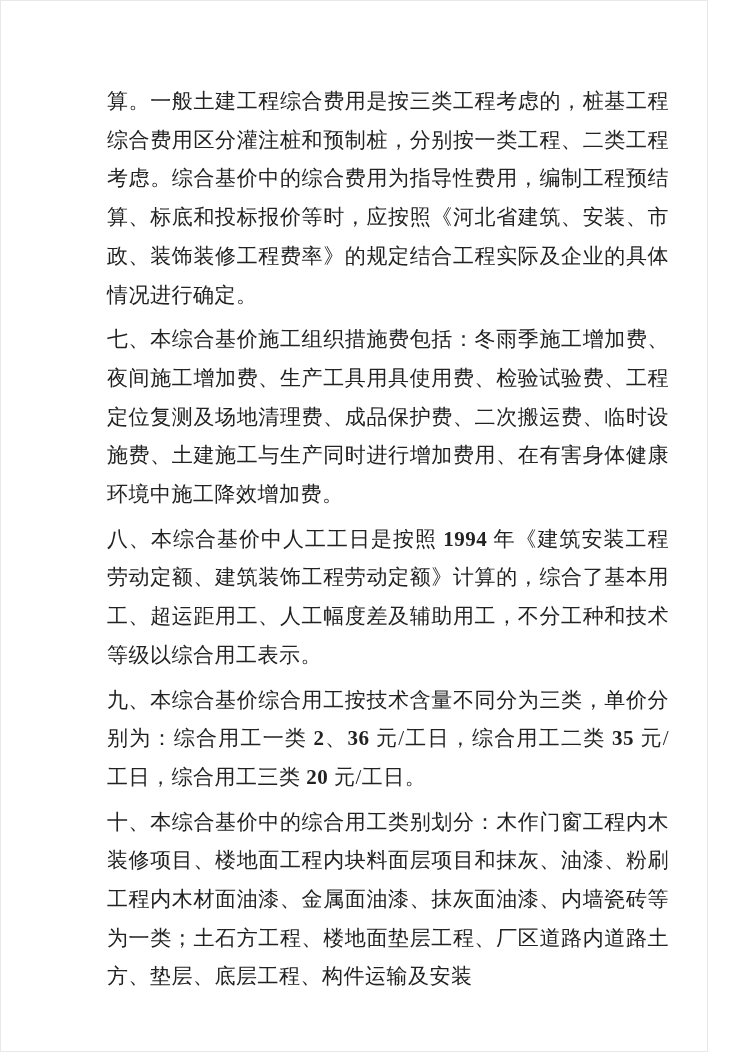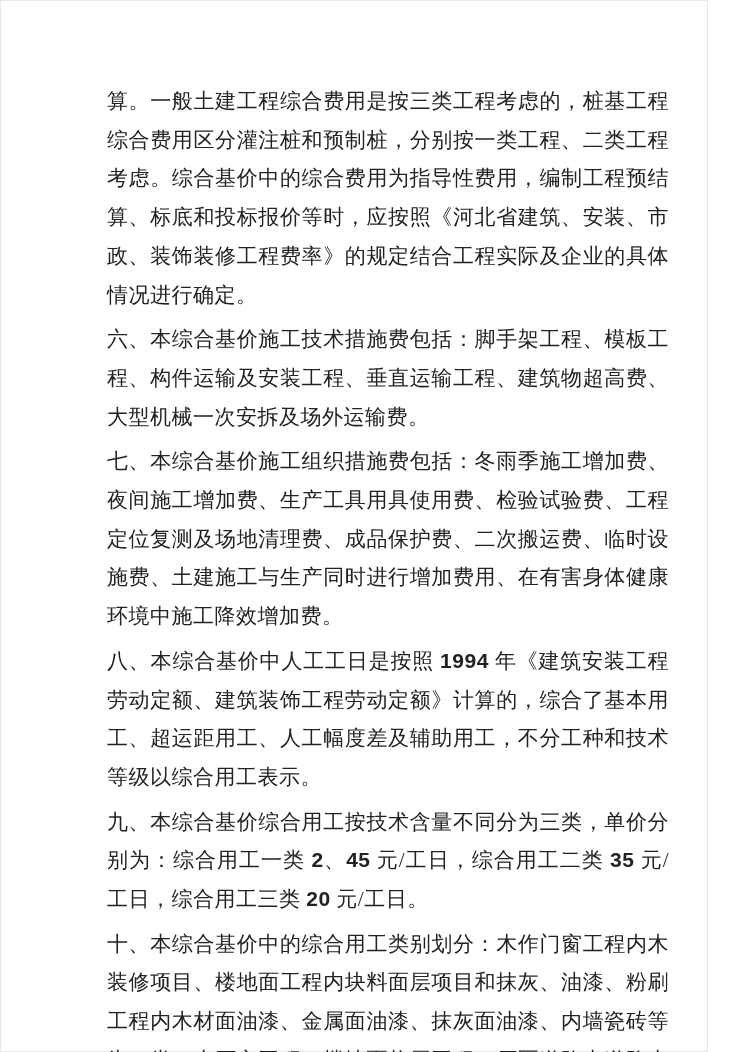--- a/index.html
+++ b/index.html
@@ -32,29 +32,28 @@
     margin: 0 0 6px 0;
     padding: 0;
   }
   .textblock p:last-child {
     margin-bottom: 0;
   }
   .run {
     font-weight: normal;
   }
   .num-bold {
-    font-family: Liberation Sans, sans-serif;
+    font-family: Liberation Serif, serif;
     font-weight: bold;
   }
 </style>
 </head>
 <body style="background: rgb(255, 255, 255);">
 
 <div class="page">
   <div class="textblock" style="color: rgb(34, 34, 34);">
       <p><span class="run">算。一般土建工程综合费用是按三类工程考虑的，桩基工程综合费用区分灌注桩和预制桩，分别按一类工程、二类工程考虑。综合基价中的综合费用为指导性费用，编制工程预结算、标底和投标报价等时，应按照《河北省建筑、安装、市政、装饰装修工程费率》的规定结合工程实际及企业的具体情况进行确定。</span></p>
-      <p><span class="run">六、本综合基价施工技术措施费包括：脚手架工程、模板工程、构件运输及安装工程、垂直运输工程、建筑物超高费、大型机械一次安拆及场外运输费。</span></p>
       <p><span class="run">七、本综合基价施工组织措施费包括：冬雨季施工增加费、夜间施工增加费、生产工具用具使用费、检验试验费、工程定位复测及场地清理费、成品保护费、二次搬运费、临时设施费、土建施工与生产同时进行增加费用、在有害身体健康环境中施工降效增加费。</span></p>
       <p><span class="run">八、本综合基价中人工工日是按照 </span><span class="run num-bold">1994</span><span class="run"> 年《建筑安装工程劳动定额、建筑装饰工程劳动定额》计算的，综合了基本用工、超运距用工、人工幅度差及辅助用工，不分工种和技术等级以综合用工表示。</span></p>
-      <p><span class="run">九、本综合基价综合用工按技术含量不同分为三类，单价分别为：综合用工一类 </span><span class="run num-bold">2</span><span class="run">、</span><span class="run num-bold">45</span><span class="run"> 元/工日，综合用工二类 </span><span class="run num-bold">35</span><span class="run"> 元/工日，综合用工三类 </span><span class="run num-bold">20</span><span class="run"> 元/工日。</span></p>
+      <p><span class="run">九、本综合基价综合用工按技术含量不同分为三类，单价分别为：综合用工一类 </span><span class="run num-bold">2</span><span class="run">、</span><span class="run num-bold">36</span><span class="run"> 元/工日，综合用工二类 </span><span class="run num-bold">35</span><span class="run"> 元/工日，综合用工三类 </span><span class="run num-bold">20</span><span class="run"> 元/工日。</span></p>
       <p><span class="run">十、本综合基价中的综合用工类别划分：木作门窗工程内木装修项目、楼地面工程内块料面层项目和抹灰、油漆、粉刷工程内木材面油漆、金属面油漆、抹灰面油漆、内墙瓷砖等为一类；土石方工程、楼地面垫层工程、厂区道路内道路土方、垫层、底层工程、构件运输及安装</span></p>
     </div>
 </div>
 
 </body></html>

